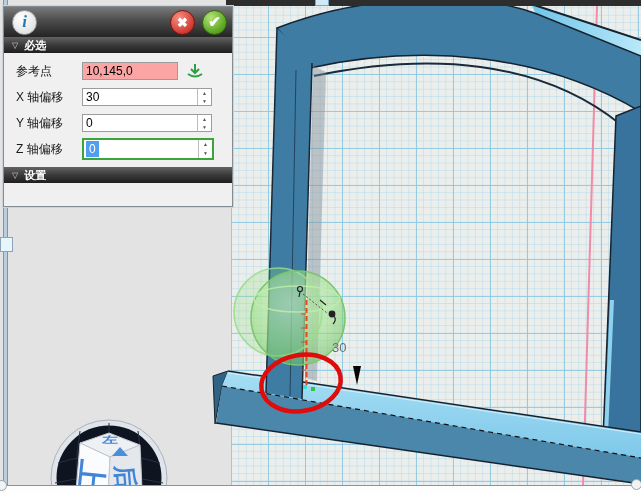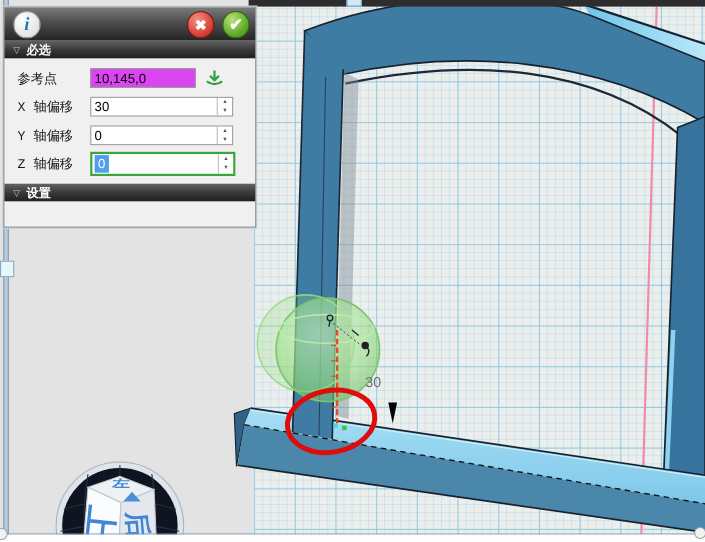--- a/index.html
+++ b/index.html
@@ -42,22 +42,22 @@
   .dlg-spacer{flex:1;}
   .round-btn{width:25px;height:25px;border-radius:50%;display:flex;align-items:center;justify-content:center;
     color:#fff;font-weight:bold;font-size:13px;margin-left:7px;box-sizing:border-box;}
   .btn-cancel{background:radial-gradient(circle at 35% 30%,#f29082,#d8453c 60%,#a81e14);border:1px solid #7e140c;}
   .btn-confirm{background:radial-gradient(circle at 35% 30%,#b8e37a,#63ad2a 60%,#3d8312);border:1px solid #2f6a0c;font-size:15px;}
   .section-bar{height:16px;display:flex;align-items:center;
     background:linear-gradient(#636363,#3a3a3a 50%,#1f1f1f);color:#fff;font-size:11px;font-weight:bold;}
   .section-bar .tri{color:#c9c9c9;font-size:8px;margin:0 6px 0 8px;font-weight:normal;}
   .dlg-body{padding:2px 0 0 0;}
   .field-row{display:flex;align-items:center;height:20px;margin:6px 8px 0 12px;}
-  .field-label{width:66px;font-size:12px;color:#1a1a1a;flex:none;font-family:Liberation Mono, monospace;}
-  .text-input{width:96px;height:18px;border:1px solid #9c9c9c;background:#d946ef;font-size:12px;
+  .field-label{width:66px;font-size:12px;color:#1a1a1a;flex:none;}
+  .text-input{width:96px;height:18px;border:1px solid #9c9c9c;background:#fca5a5;font-size:12px;
     padding:0 3px;box-sizing:border-box;font-family:"Liberation Sans",sans-serif;}
   .spin-wrap{position:relative;width:130px;height:18px;border:1px solid #9c9c9c;background:#fff;box-sizing:border-box;}
   .spin-wrap input{position:absolute;left:0;top:0;width:112px;height:16px;border:none;outline:none;
     font-size:12px;padding:0 3px;font-family:"Liberation Sans",sans-serif;background:transparent;}
   .spinner{position:absolute;right:0;top:0;bottom:0;width:13px;border-left:1px solid #bdbdbd;
     display:flex;flex-direction:column;}
   .spinner div{flex:1;display:flex;align-items:center;justify-content:center;font-size:5px;color:#555;line-height:1;}
   .z-wrap{position:relative;width:132px;height:22px;border:2px solid #3aa63a;background:#fff;box-sizing:border-box;}
   .z-wrap .sel-val{position:absolute;left:2px;top:1px;background:#4f9ef0;color:#fff;font-size:12px;
     padding:0 3px;line-height:16px;}

